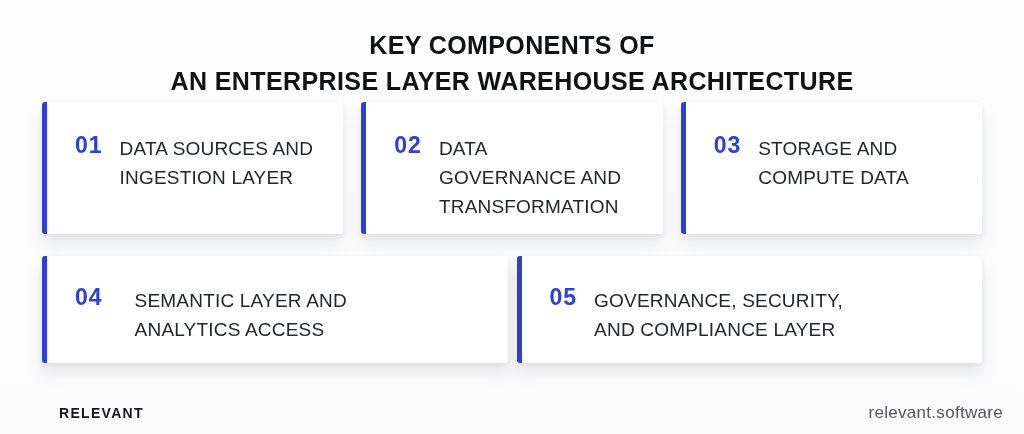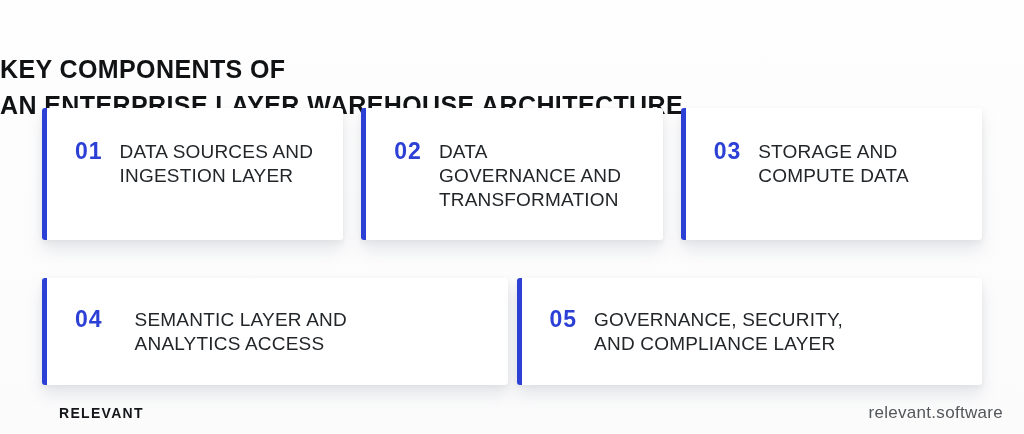--- a/index.html
+++ b/index.html
@@ -13,36 +13,36 @@
     position: relative;
     width: 1024px;
     height: 434px;
     background: linear-gradient(180deg, #fefefe 0%, #fbfbfc 100%);
   }
   .title {
     position: absolute;
     top: 27px;
     left: 0;
     right: 0;
+    text-align: center;
     color: #101214;
     font-weight: 700;
     font-size: 25px;
     line-height: 36px;
     letter-spacing: 0.4px;
-    margin-top: 24px;
   }
   .title span { display: block; }
   .row {
     position: absolute;
     left: 42px;
     width: 940px;
     display: flex;
   }
-  .row1 { top: 108px; height: 132px; gap: 18px; }
-  .row2 { top: 278px; height: 107px; gap: 9px; }
+  .row1 { top: 102px; height: 132px; gap: 18px; }
+  .row2 { top: 256px; height: 107px; gap: 9px; }
   .card {
     position: relative;
     flex: 1 1 0;
     background: #ffffff;
     border-radius: 3px;
     border-left: 5px solid #2c40d6;
     box-shadow: 0 10px 16px rgba(145,150,160,0.20), 0 2px 5px rgba(145,150,160,0.12);
     display: flex;
     align-items: flex-start;
   }
@@ -53,21 +53,21 @@
     font-weight: 700;
     font-size: 23px;
     line-height: 24px;
     letter-spacing: 1px;
     margin-right: 17px;
     flex: 0 0 auto;
   }
   .card .label {
     color: #232629;
     font-size: 19px;
-    line-height: 24px;
+    line-height: 29px;
     letter-spacing: 0.2px;
     padding-top: 1px;
   }
   .card-1 .label { max-width: 215px; }
   .card-2 .label { max-width: 190px; }
   .card-3 .label { max-width: 196px; }
   .card-4 .label { max-width: 252px; margin-left: 15px; }
   .card-5 .label { max-width: 268px; }
   .footer {
     position: absolute;

